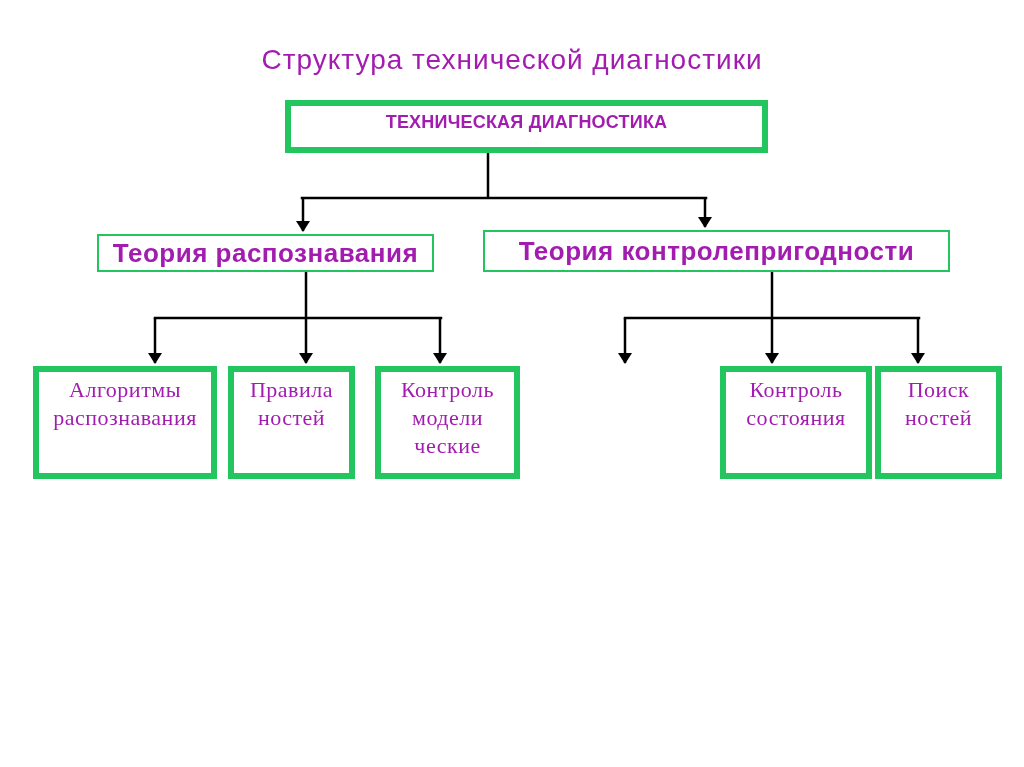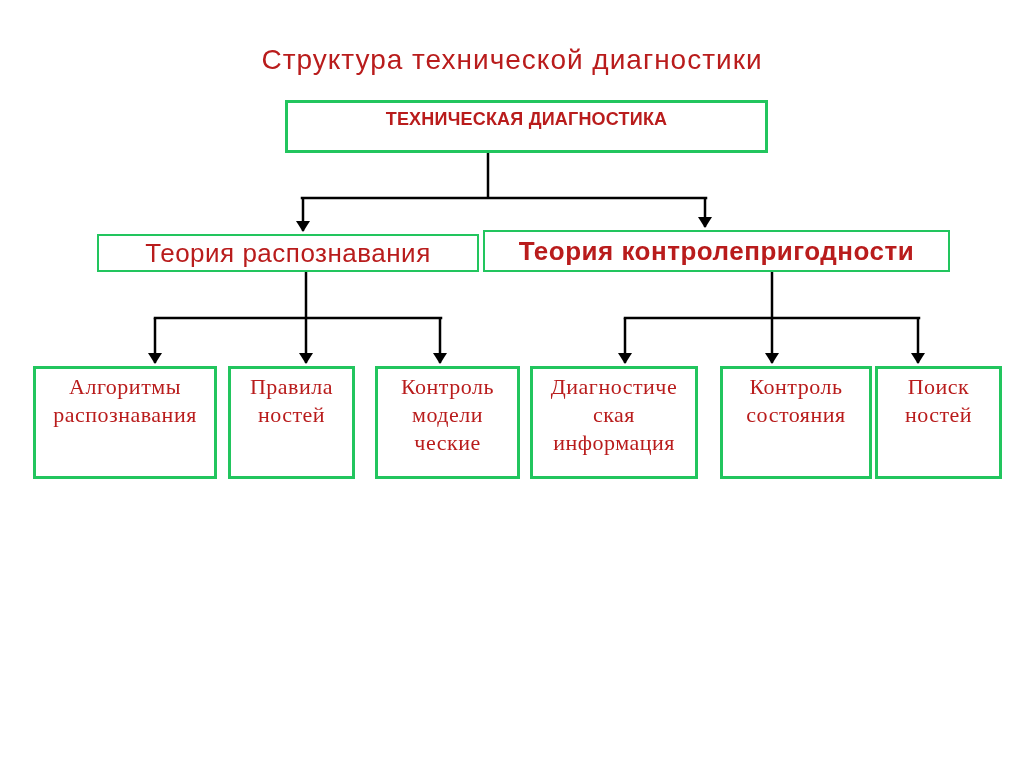--- a/index.html
+++ b/index.html
@@ -6,21 +6,21 @@
     margin: 0;
     padding: 0;
     background: #ffffff;
   }
   .stage {
     position: relative;
     width: 1024px;
     height: 767px;
     background: #ffffff;
     font-family: "Liberation Sans", sans-serif;
-    color: #b91c1c;
+    color: #a21caf;
     overflow: hidden;
   }
   .page-title {
     position: absolute;
     top: 44px;
     left: 0;
     width: 1024px;
     text-align: center;
     font-size: 28px;
     font-weight: 500;
@@ -30,43 +30,43 @@
   .connectors {
     position: absolute;
     top: 0;
     left: 0;
     pointer-events: none;
   }
   .box {
     position: absolute;
     box-sizing: border-box;
     background: #ffffff;
-    border: 3px solid #22c55e;
+    border: 6px solid #22c55e;
     text-align: center;
   }
   .box--root {
     left: 285px; top: 100px;
     width: 483px; height: 53px;
     padding-top: 6px;
     font-size: 18px;
     font-weight: bold;
     letter-spacing: 0.2px;
   }
   .box--branch {
     border-width: 2px;
     display: flex;
     align-items: center;
     justify-content: center;
     font-size: 26px;
     letter-spacing: 0.5px;
   }
   .box--branch-left {
     left: 97px; top: 234px;
-    width: 382px; height: 38px;
-    font-weight: 400;
+    width: 337px; height: 38px;
+    font-weight: 700;
   }
   .box--branch-right {
     left: 483px; top: 230px;
     width: 467px; height: 42px;
     font-weight: bold;
   }
   .box--leaf {
     top: 366px;
     height: 113px;
     padding-top: 4px;
@@ -135,25 +135,20 @@
     <span>Правила</span>
     <span>ностей</span>
   </div>
 
   <div class="box box--leaf leaf-3">
     <span>Контроль</span>
     <span>модели</span>
     <span>ческие</span>
   </div>
 
-  <div class="box box--leaf leaf-4">
-    <span>Диагностиче</span>
-    <span>ская</span>
-    <span>информация</span>
-  </div>
 
   <div class="box box--leaf leaf-5">
     <span>Контроль</span>
     <span>состояния</span>
   </div>
 
   <div class="box box--leaf leaf-6">
     <span>Поиск</span>
     <span>ностей</span>
   </div>

